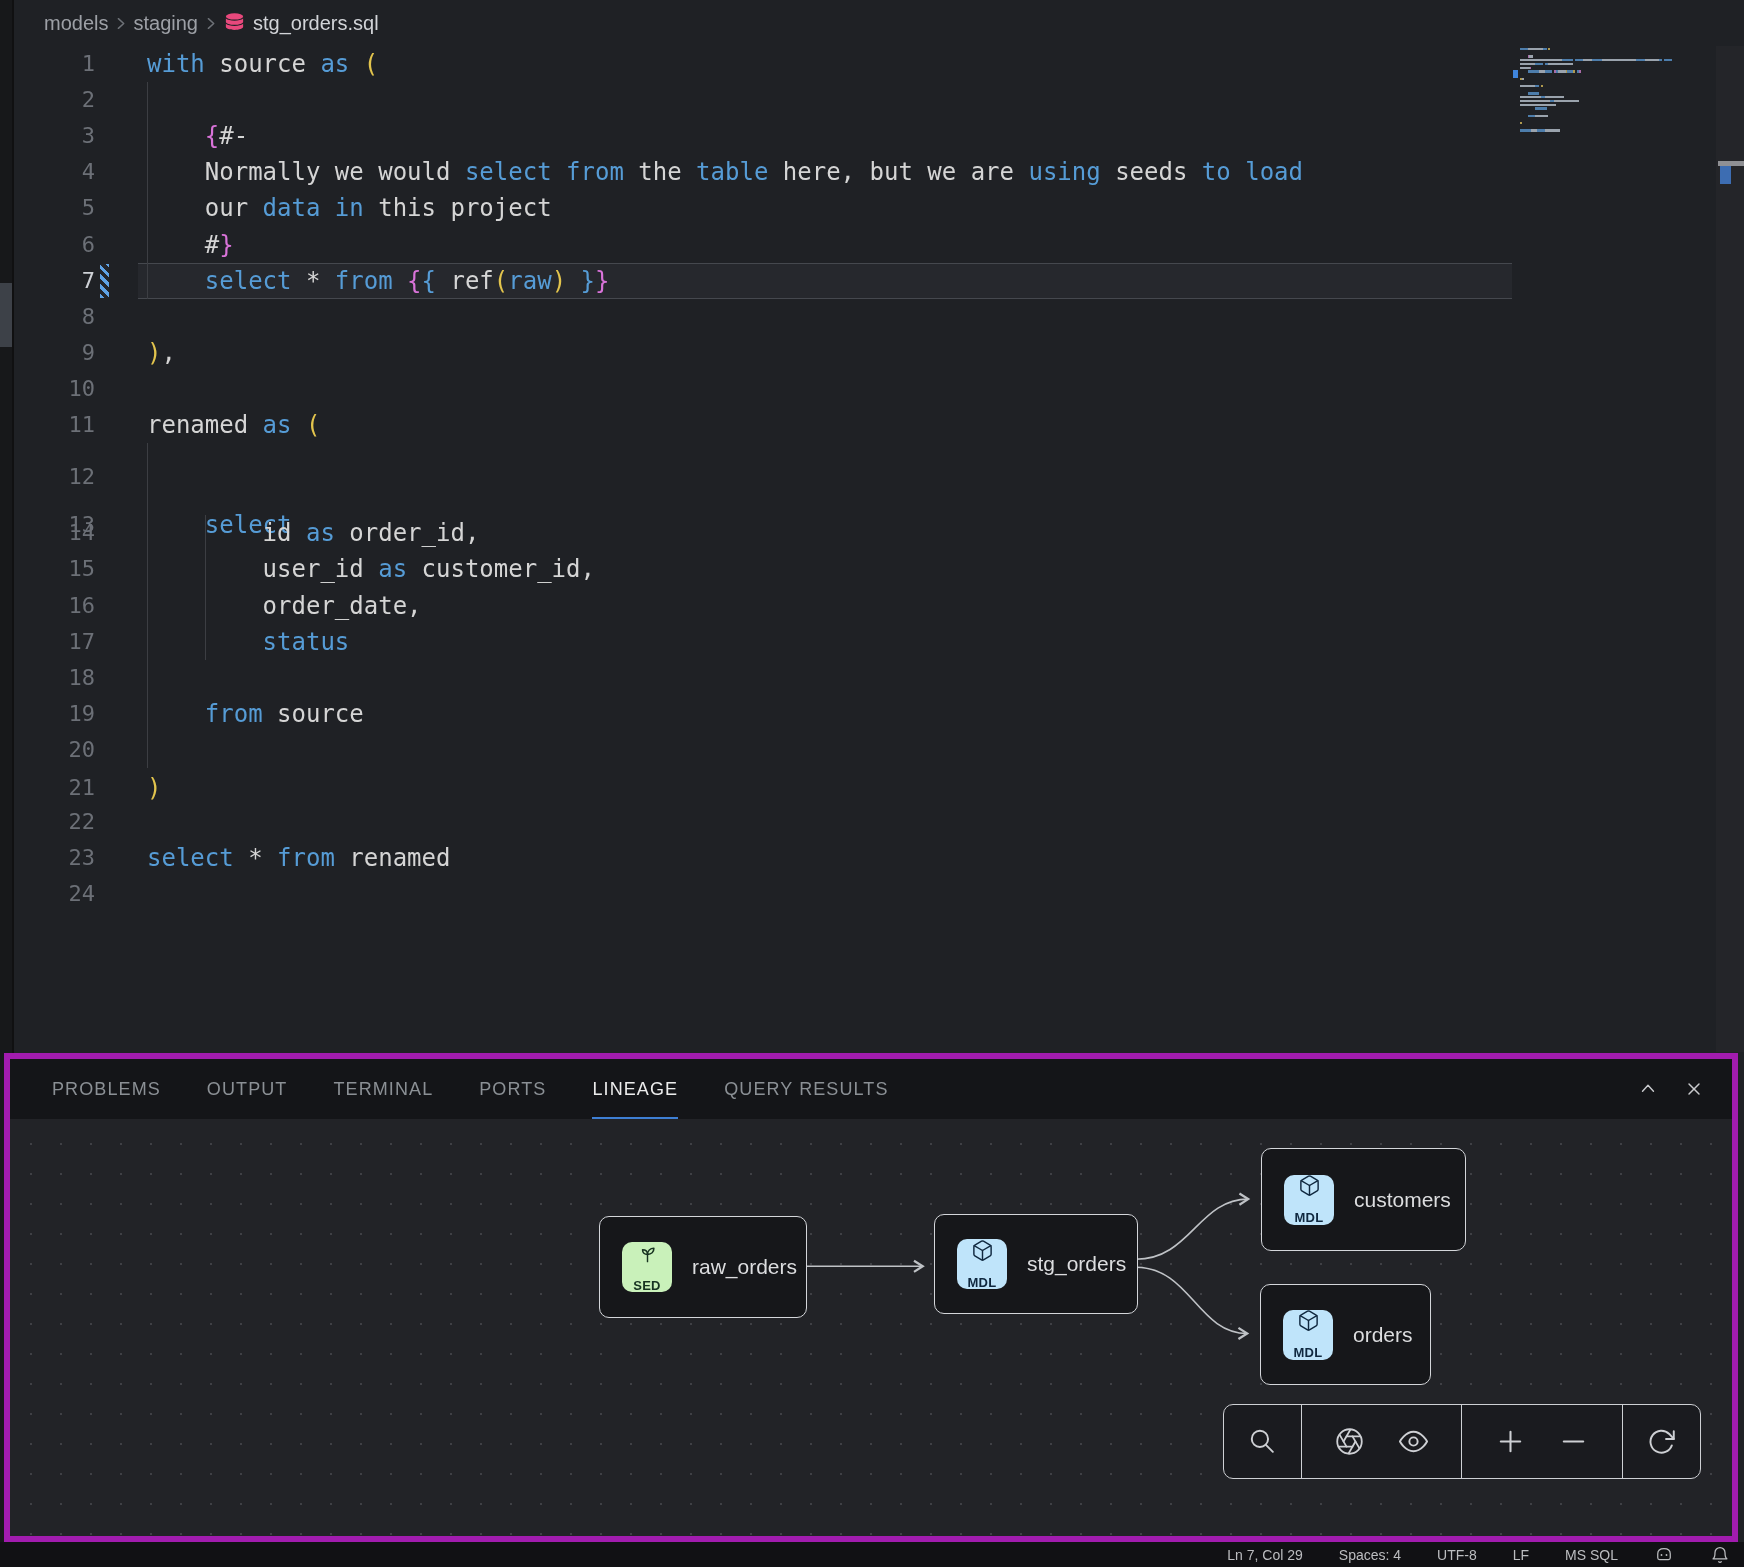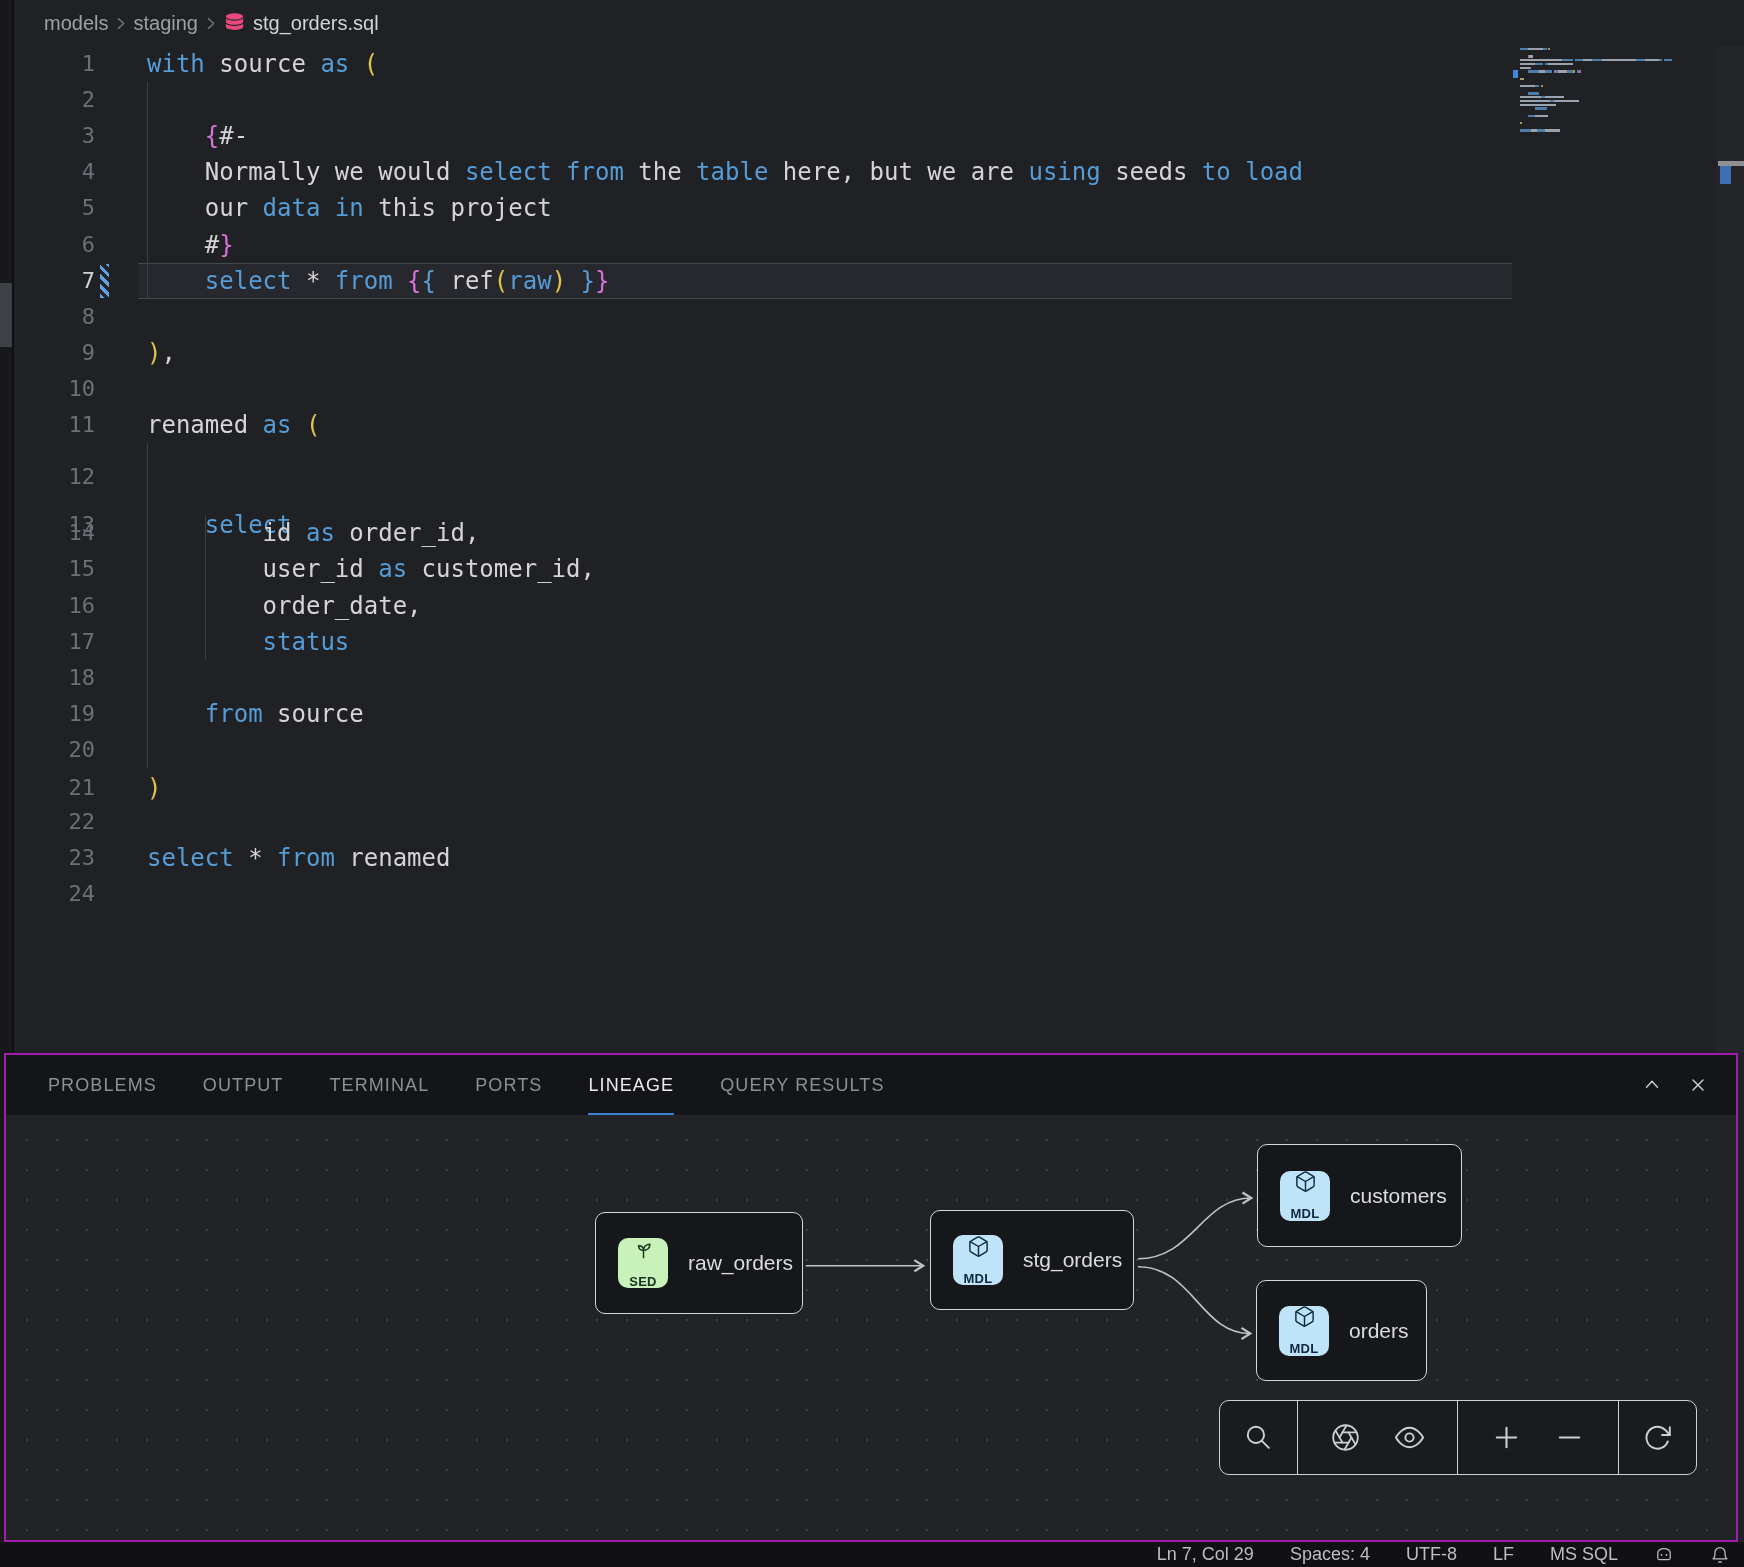--- a/index.html
+++ b/index.html
@@ -38,21 +38,21 @@
   .minimap{position:absolute;left:1520px;top:46px;width:170px;height:110px;}
   .mm-row{position:absolute;height:2.4px;display:flex;}
   .mm-seg{height:100%;}
   .mm-marker{position:absolute;left:1513px;top:70px;width:5px;height:8px;background:#3f85dd;}
   .scrollbar{position:absolute;left:1716px;top:46px;width:28px;height:1006px;background:#242529;}
   .sb-gray{position:absolute;left:1718px;top:161px;width:26px;height:5px;background:#8f9094;}
   .sb-blue{position:absolute;left:1720px;top:166px;width:11px;height:18px;background:#3d6db2;}
 
   
   .panel{position:absolute;left:4px;top:1053px;width:1734px;height:489px;
-         border:2px solid #a21caf;box-sizing:border-box;background:#222327;}
+         border:6px solid #a21caf;box-sizing:border-box;background:#222327;}
   .panel-header{position:absolute;left:0;top:0;right:0;height:60px;background:#141518;
                 display:flex;align-items:center;padding-left:42px;gap:46px;}
   .tab{height:100%;display:flex;align-items:center;box-sizing:border-box;
        border-bottom:2.5px solid transparent;border-top:2.5px solid transparent;
        color:#8b9095;font-size:18px;letter-spacing:1.1px;cursor:pointer;}
   .tab.active{color:#ececec;border-bottom-color:#3e7fd4;}
   .panel-actions{position:absolute;right:28px;top:0;height:60px;display:flex;align-items:center;gap:26px;}
   .pa-btn{display:flex;align-items:center;cursor:pointer;}
 
   .canvas{position:absolute;left:0;top:60px;right:0;bottom:0;background:#222327;
@@ -72,21 +72,21 @@
   .lin-toolbar{position:absolute;left:1213px;top:285px;width:478px;height:75px;
                border:1.6px solid #ced0d4;border-radius:10px;background:#1a1b1f;
                box-sizing:border-box;display:flex;}
   .tb-group{display:flex;align-items:center;justify-content:space-evenly;box-sizing:border-box;height:100%;}
   .tb-group + .tb-group{border-left:1.6px solid #ced0d4;}
   .tb-btn{display:flex;align-items:center;justify-content:center;cursor:pointer;}
 
   
   .statusbar{position:absolute;left:0;top:1542px;width:1744px;height:25px;background:#111114;
              display:flex;align-items:center;justify-content:flex-end;gap:36px;
-             padding-right:14px;box-sizing:border-box;color:#bcbdc0;font-size:18px;}
+             padding-right:14px;box-sizing:border-box;color:#bcbdc0;font-size:14px;}
   .sb-item{cursor:pointer;white-space:nowrap;}
   .sb-ico{display:flex;align-items:center;cursor:pointer;}
 </style>
 </head>
 <body>
 
 <div id="app">
 
   <div class="left-strip">
     <div class="handle"></div>

